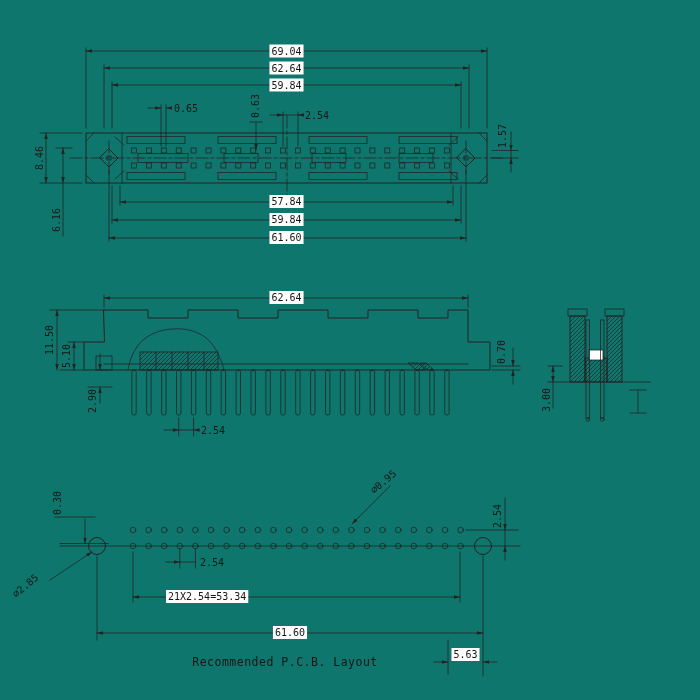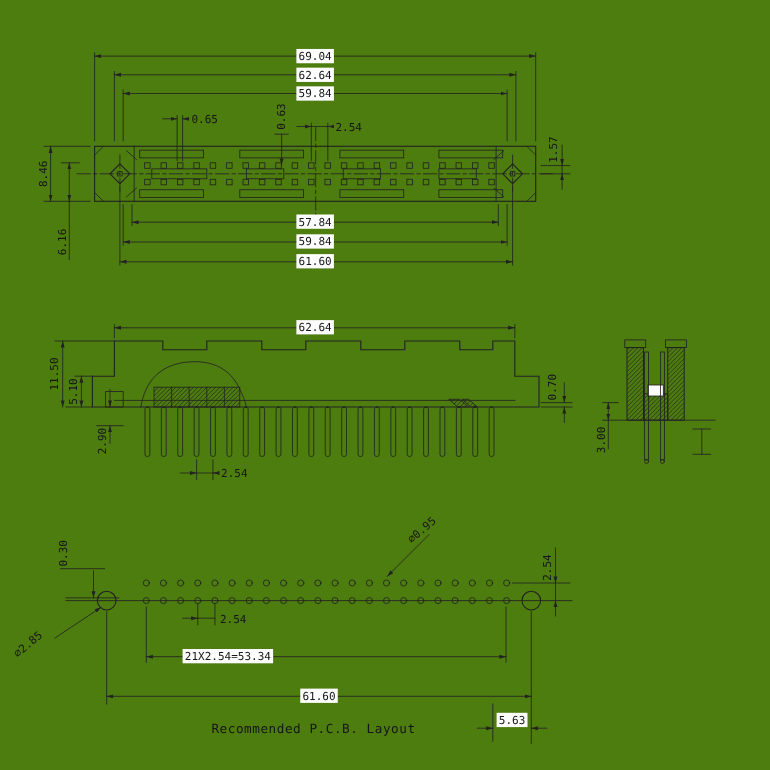--- a/index.html
+++ b/index.html
@@ -1,16 +1,16 @@
 <!DOCTYPE html>
 <html><head>
 <meta charset="utf-8">
 <style>
   html,body{margin:0;padding:0;background:#fdfdfd;}
-  .page{width:700px;height:700px;position:relative;background:#4d7c0f;overflow:hidden;}
+  .page{width:700px;height:700px;position:relative;background:#0f766e;overflow:hidden;}
   svg{display:block;}
   .ln{stroke:#222;stroke-width:1;fill:none;stroke-linecap:square;}
   .thin{stroke-width:.75;}
   .cl{stroke-dasharray:12 3 3 3;stroke-width:.75;}
   text{font-family:"DejaVu Sans Mono","Liberation Mono",monospace;font-size:10px;fill:#161616;}
   .cap{font-size:11.5px;letter-spacing:.5px;}
 </style>
 </head>
 <body>
 

